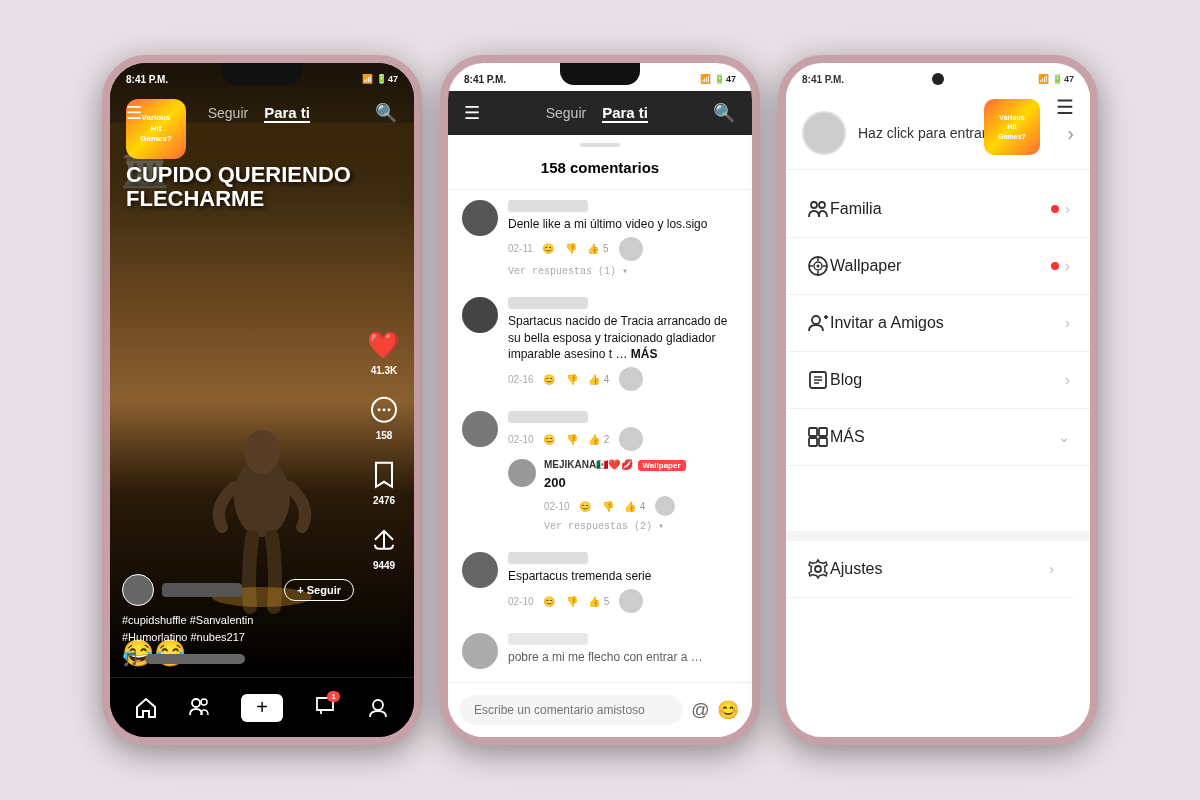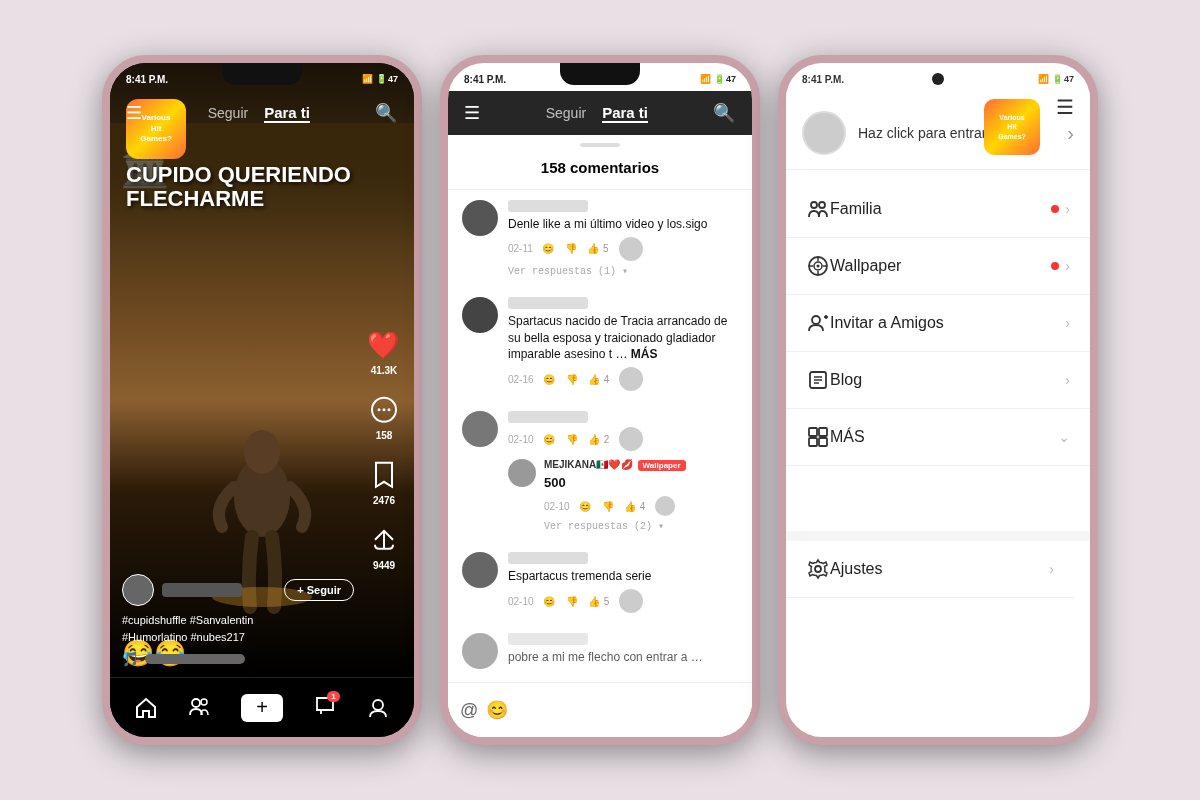--- a/index.html
+++ b/index.html
@@ -643,21 +643,21 @@
               <div style="width:24px;height:24px;background:#ccc;border-radius:50%"></div>
             </div>
 
             <div style="margin-top:8px;display:flex;gap:8px;align-items:flex-start">
               <div style="width:28px;height:28px;background:#999;border-radius:50%;flex-shrink:0"></div>
               <div>
                 <div style="display:flex;align-items:center;gap:4px;margin-bottom:2px">
                   <span class="username-colored">MEJIKANA🇲🇽❤️💋</span>
                   <span class="producer-badge">Wallpaper</span>
                 </div>
-                <div class="comment-text" style="font-size:13px;font-weight:600">500</div>
+                <div class="comment-text" style="font-size:13px;font-weight:600">200</div>
                 <div class="comment-meta">
                   <span class="comment-date">02-10</span>
                   <span>😊</span>
                   <span>👎</span>
                   <span>👍 4</span>
                   <div style="width:20px;height:20px;background:#ccc;border-radius:50%"></div>
                 </div>
                 <div class="see-replies">Ver respuestas (2) ▾</div>
               </div>
             </div>
@@ -683,20 +683,21 @@
           <div class="comment-avatar" style="background:#888;width:36px;height:36px;border-radius:50%;flex-shrink:0"></div>
           <div class="comment-body">
             <div class="comment-username"></div>
             <div class="comment-text">pobre a mi me flecho con entrar a …</div>
           </div>
         </div>
 
       </div>
 
       <div class="comment-input-bar">
+        <input class="comment-input" placeholder="Escribe un comentario amistoso" readonly="" style="">
         <span class="input-icon">@</span>
         <span class="input-icon">😊</span>
       </div>
     </div>
   </div>
 
   <div class="phone phone3" style="border-color:#c8a0a8">
 
     <div style="position:absolute;top:10px;left:50%;transform:translateX(-50%);width:12px;height:12px;background:#222;border-radius:50%;z-index:100"></div>
 

